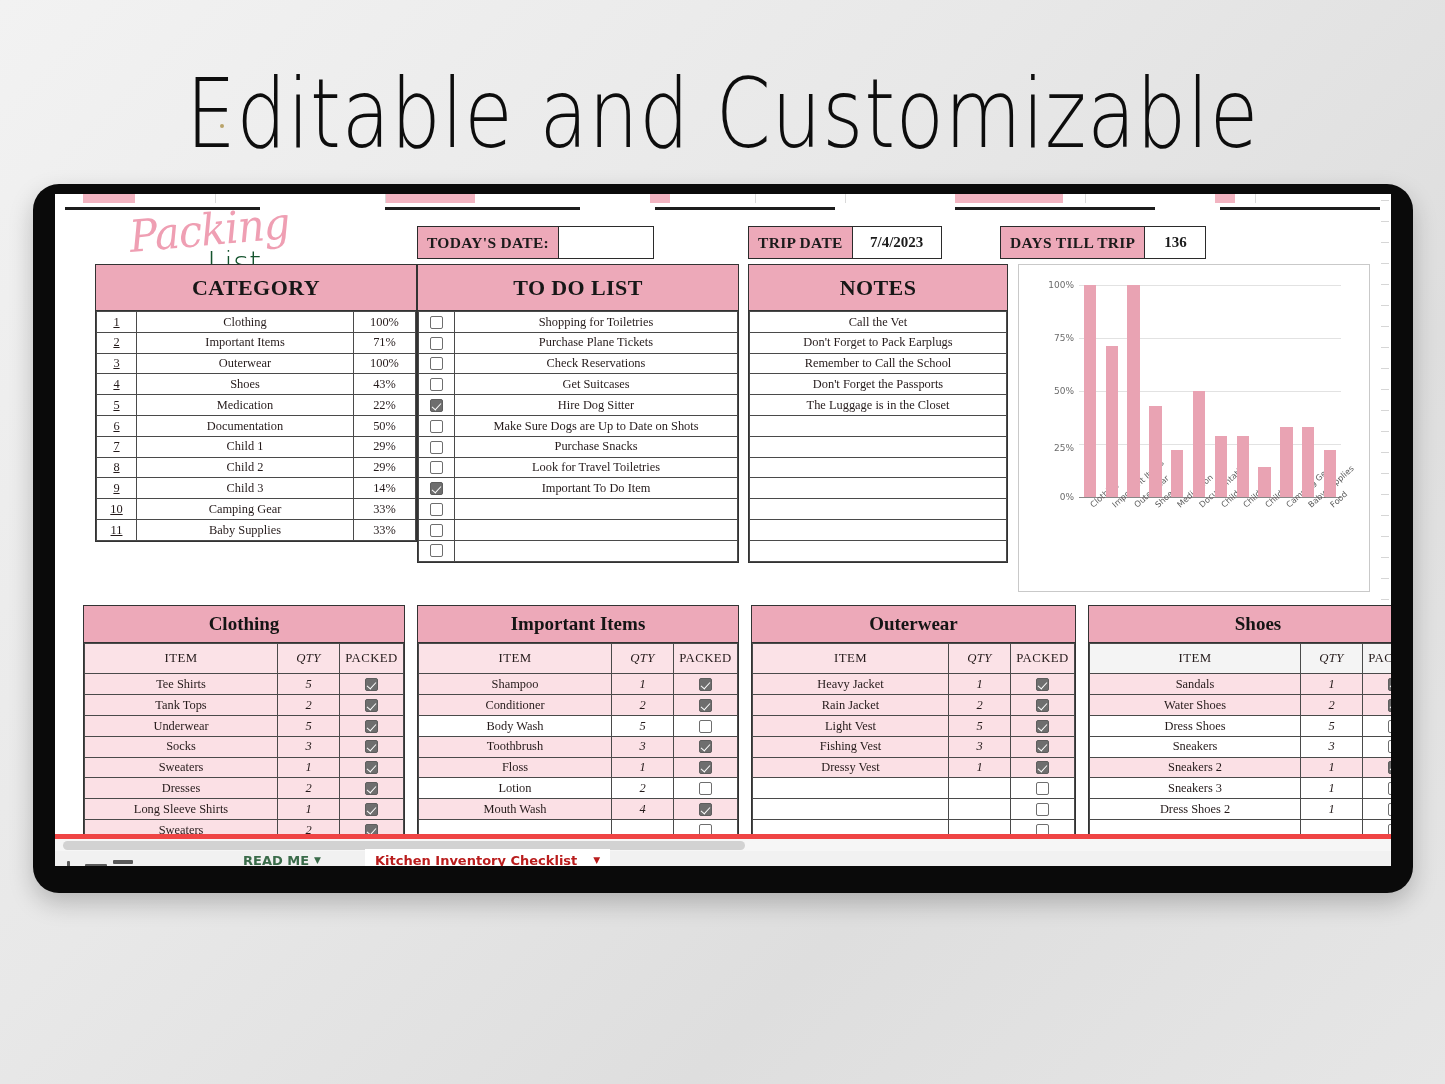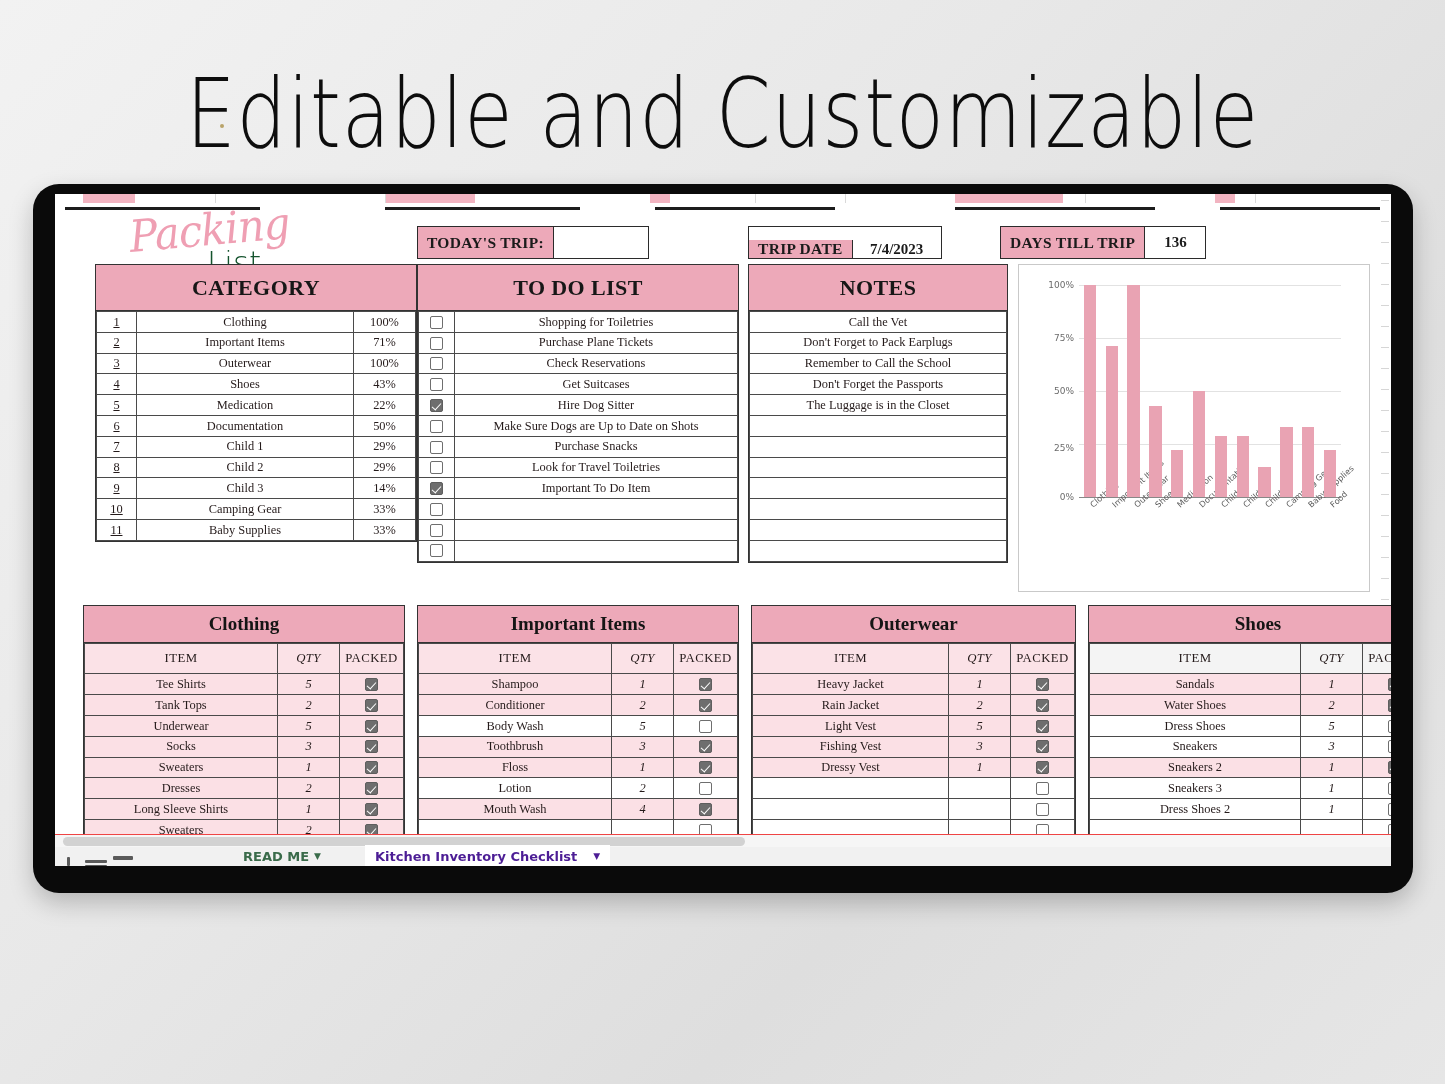--- a/index.html
+++ b/index.html
@@ -160,37 +160,37 @@
   .hdr-pink th { background:#fbe2e7; }
   .hdr-grey th { background:#f4f4f4; }
   tr.packed td { background:#fbe0e5; }
   tr.unpacked td { background:#ffffff; }
   .col-qty { width:62px;font-style:italic; }
   .col-pk  { width:64px; }
 
   
   #chrome {
     position:absolute; left:0; top:640px; width:1336px; height:32px;
-    background:#f6f6f6; border-top:1px solid #ef4444;
+    background:#f6f6f6; border-top:5px solid #ef4444;
     overflow:hidden;
   }
   #hscroll {
     position:absolute; left:8px; top:2px; width:682px; height:9px;
     background:#d2d2d2; border-radius:5px;
   }
   #tabbar { position:absolute; left:0; top:12px; width:1336px; height:20px; background:#f1f1f1; }
   .tabicon { position:absolute; background:#5a5a5a; border-radius:1px; }
   .tab {
     position:absolute; top:-2px; height:22px;
     display:flex; align-items:center; gap:5px;
     font-family:"DejaVu Sans", sans-serif; font-size:13px; font-weight:bold;
     padding:0 10px; white-space:nowrap;
   }
   .tab.inactive { color:#3a6b4a; background:transparent; }
-  .tab.active { color:#4c1d95; background:#fff;gap:16px; }
+  .tab.active { color:#b91c1c; background:#fff;gap:16px; }
   .caret { font-size:9px; }
 
   
   #vscroll {
     position:absolute; right:2px; top:6px; width:8px; height:600px;
   }
   .vtick { position:absolute; right:0; width:8px; height:1px; background:#d6d6d6; }
 </style>
 </head>
 <body>
@@ -219,24 +219,24 @@
       <div class="cutbar" style="left:600px;width:180px;"></div>
       <div class="cutbar" style="left:900px;width:200px;"></div>
       <div class="cutbar" style="left:1165px;width:160px;"></div>
 
       <div id="logo">
         <div class="packing">Packing</div>
         <div class="list">List</div>
       </div>
 
       <div class="infobox" id="ib0" style="left:362px;top:32px;">
-        <div class="lbl">TODAY'S TRIP:</div>
+        <div class="lbl">TODAY'S DATE:</div>
         <div class="val" style="width:94px;margin-top:48px;">2/18/2023</div>
       </div>
-      <div class="infobox" id="ib1" style="left:693px;top:32px;align-items:flex-end;">
+      <div class="infobox" id="ib1" style="left:693px;top:32px;">
         <div class="lbl">TRIP DATE</div>
         <div class="val" style="width:88px;">7/4/2023</div>
       </div>
       <div class="infobox" id="ib2" style="left:945px;top:32px;">
         <div class="lbl">DAYS TILL TRIP</div>
         <div class="val" style="width:60px;">136</div>
       </div>
 
       <div class="panel" style="left:40px;top:70px;width:322px;">
         <div class="panel-head big">CATEGORY</div>

